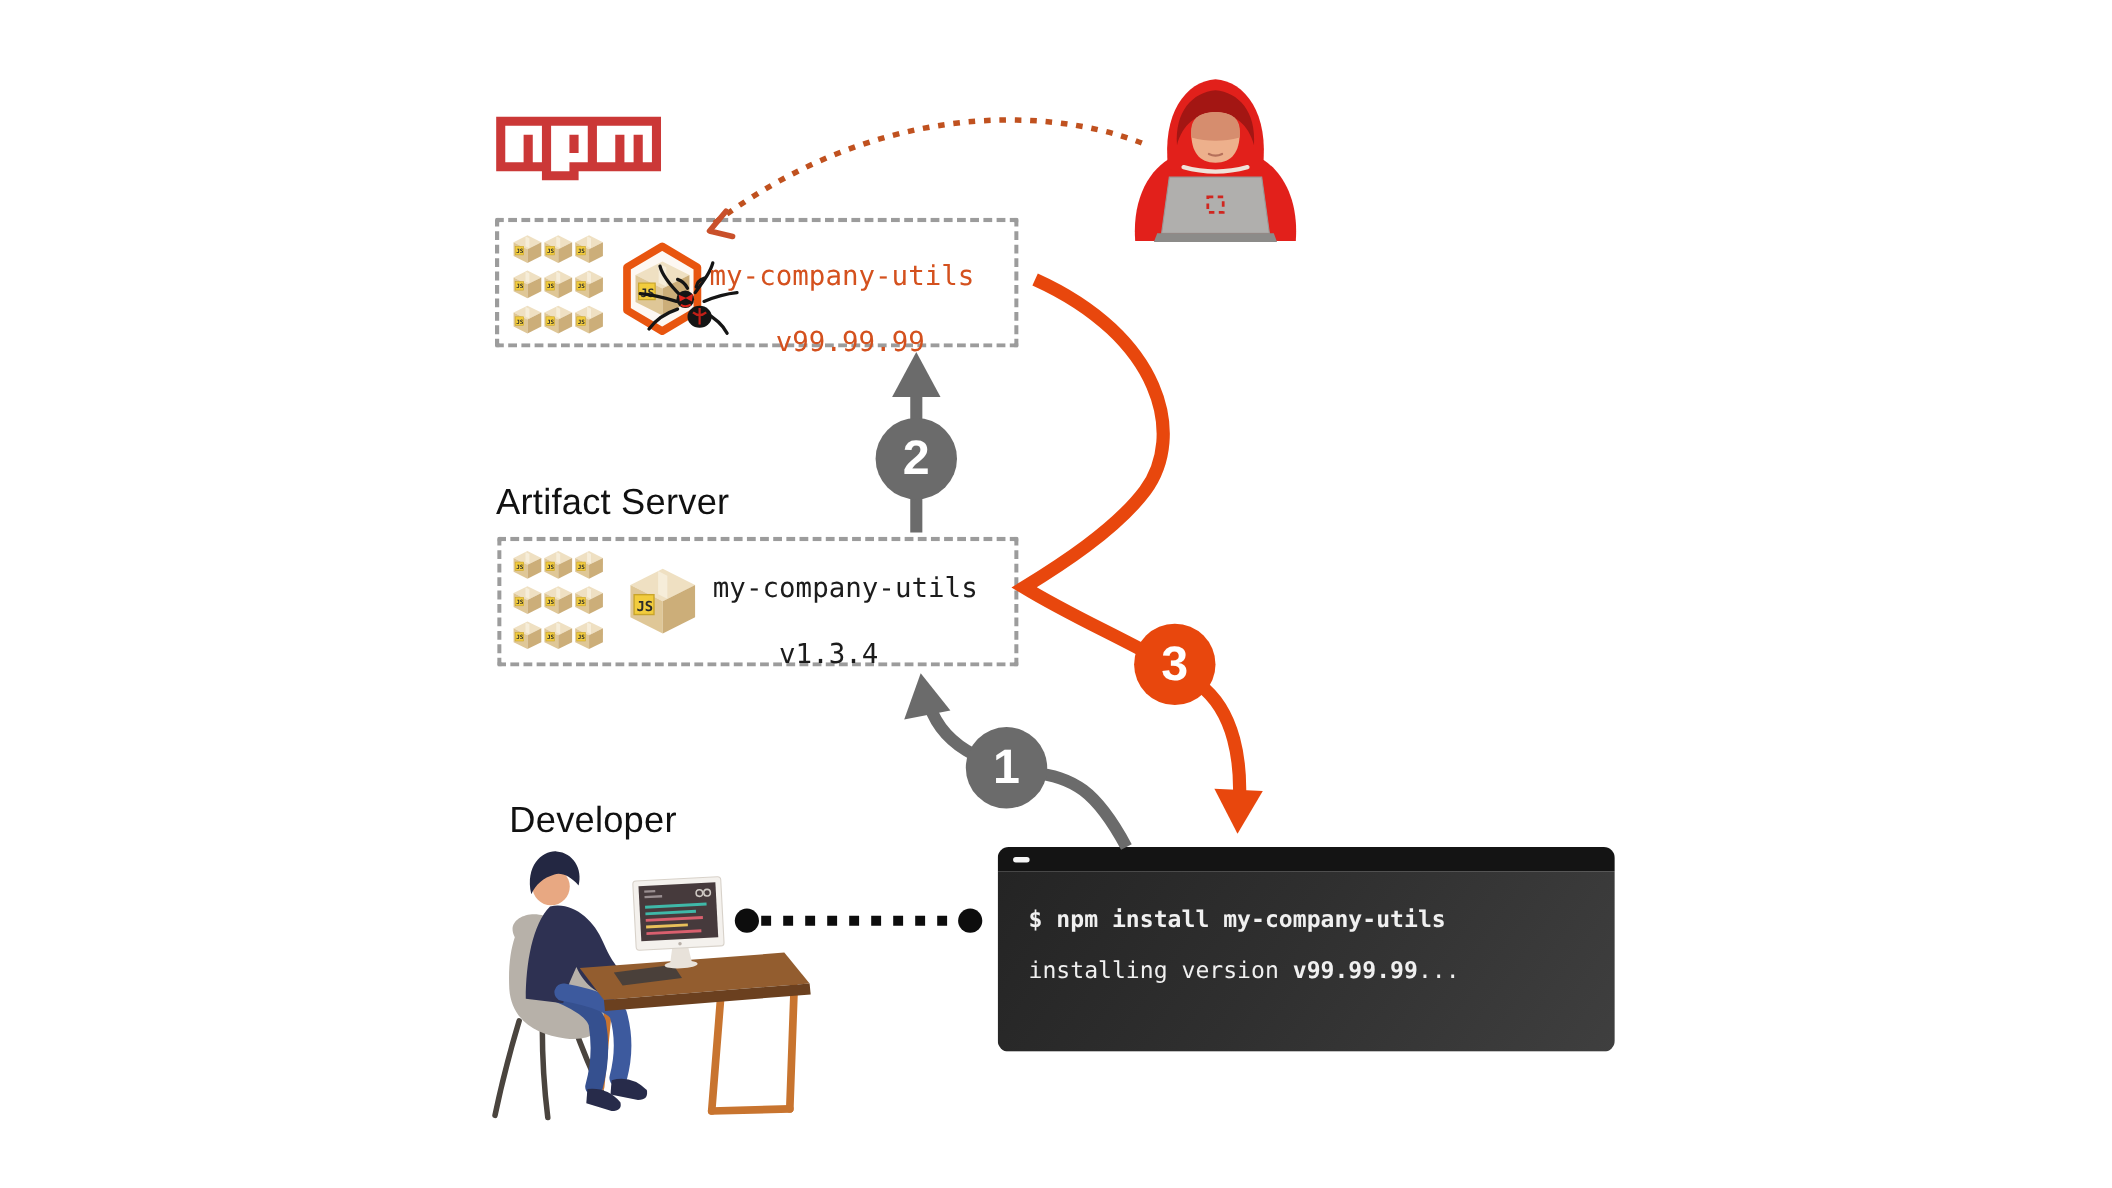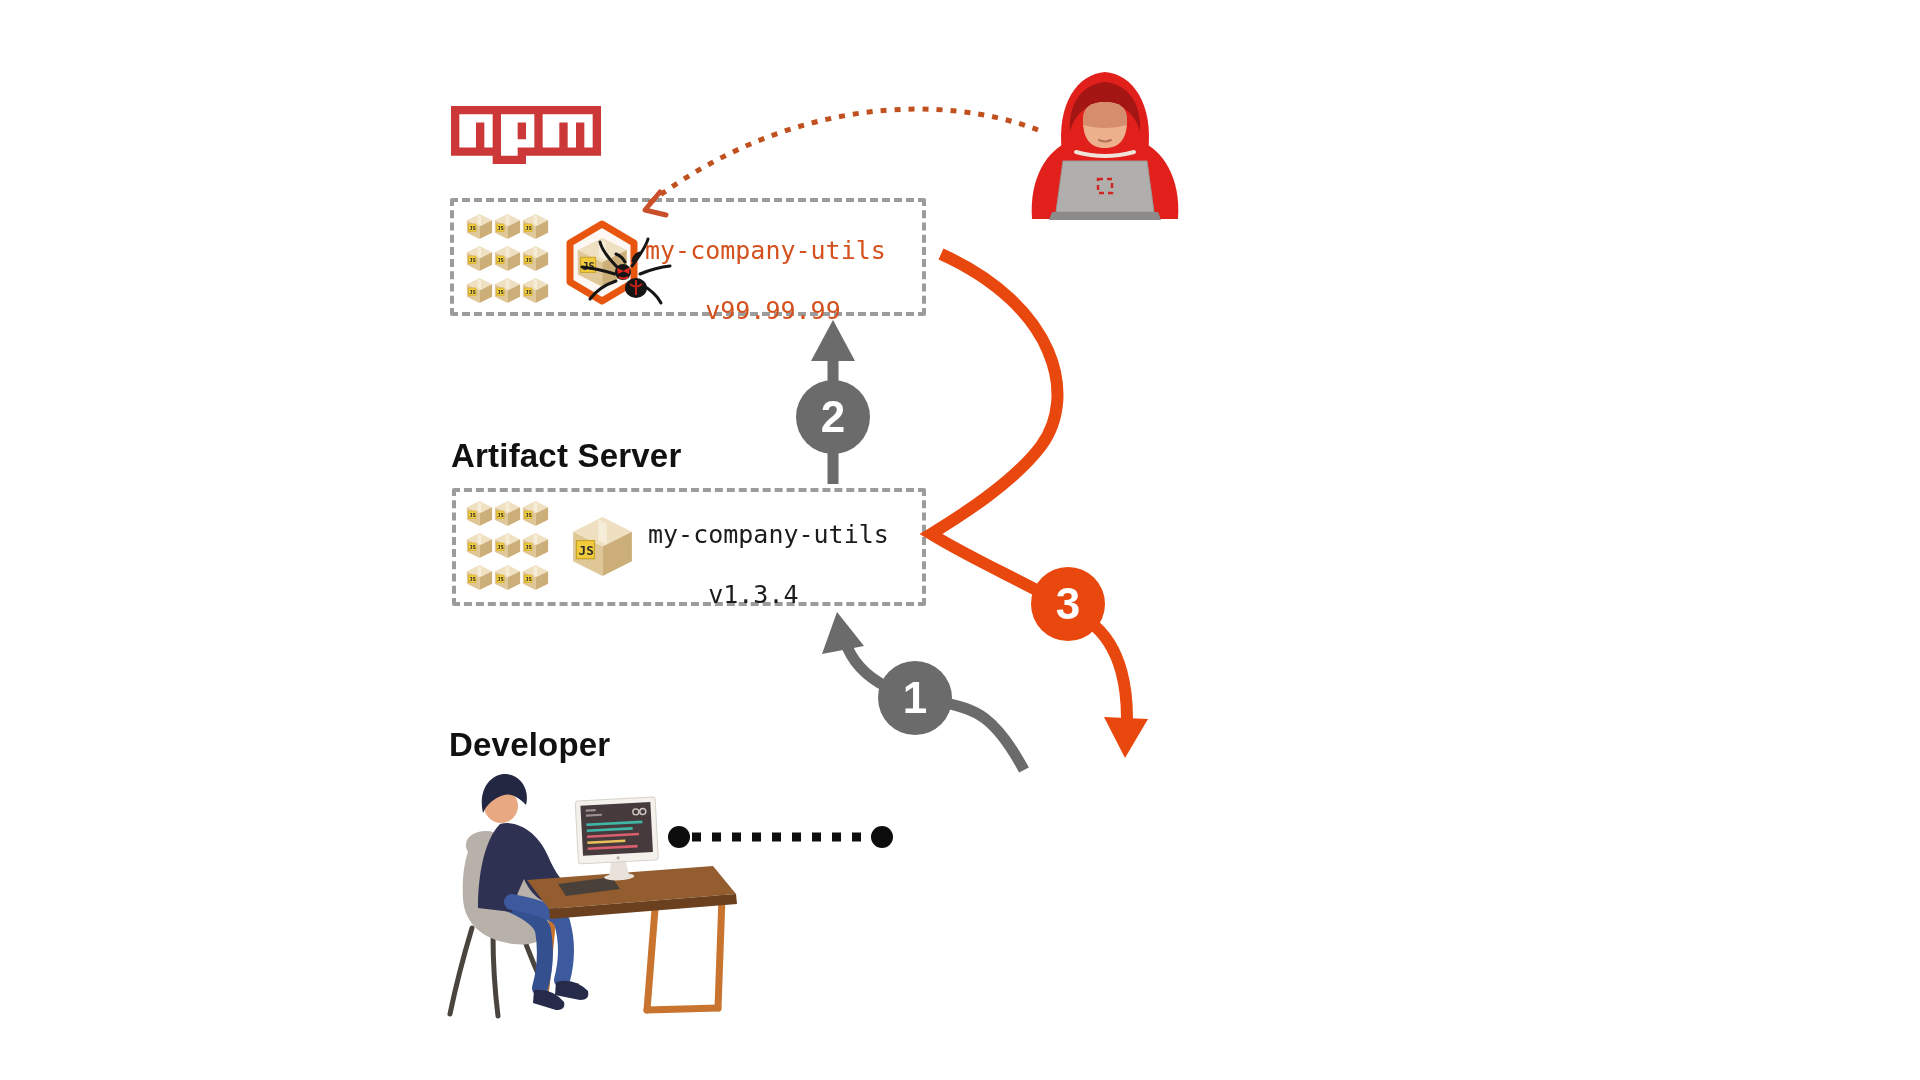--- a/index.html
+++ b/index.html
@@ -1,21 +1,21 @@
 <!DOCTYPE html>
 <html><head>
 <meta charset="utf-8">
 <style>
   html,body{margin:0;padding:0;background:#fff;}
   .canvas{position:relative;width:1920px;height:1080px;background:#ffffff;overflow:hidden;
           font-family:"Liberation Sans",sans-serif;}
   
   .dashed-box{position:absolute;border:4px dashed #9c9c9c;background:#ffffff;border-radius:2px;}
   
-  .heading{position:absolute;font-weight:700;font-size:33px;color:#111;letter-spacing:.2px;}
+  .heading{position:absolute;font-weight:400;font-size:33px;color:#111;letter-spacing:.2px;}
   
   .pkg-text{position:absolute;font-family:"DejaVu Sans Mono",monospace;font-weight:400;
             font-size:25px;line-height:30px;white-space:pre;z-index:6;}
   .pkg-text.orange{color:#d4511e;}
   .pkg-text.black{color:#1c1c1c;}
   
   .step{position:absolute;width:74px;height:74px;border-radius:50%;display:flex;
         align-items:center;justify-content:center;color:#fff;font-weight:700;font-size:44px;
         z-index:7;}
   .step.gray{background:#6b6b6b;}
@@ -42,22 +42,31 @@
 
   <svg class="npm-logo" viewBox="0 0 18 7" preserveAspectRatio="none" aria-label="npm">
     <path fill="#cb3837" d="M0,0h18v6H9v1H5V6H0V0z M1,5h2V2h1v3h1V1H1V5z M6,1v5h2V5h2V1H6z M8,2h1v2H8V2z M11,1v4h2V2h1v3h1V2h1v3h1V1H11z"></path>
   </svg>
 
   <div class="dashed-box" style="left:450px;top:198px;width:468px;height:110px;"></div>
 
   <div class="heading" style="left:451px;top:437px;">Artifact Server</div>
   <div class="dashed-box" style="left:452px;top:488px;width:466px;height:110px;"></div>
 
-  <div class="heading" style="left:449px;top:726px;">Developer</div>
-
+  <div class="heading" style="left:463px;top:726px;">Developer</div>
+
+  <div class="terminal">
+    <div class="titlebar">
+      <div class="min-dash"></div>
+    </div>
+    <div class="body">
+      <div class="tline tline1">$ npm install my-company-utils</div>
+      <div class="tline tline2"><span>installing version </span><span class="bold">v99.99.99</span><span>...</span></div>
+    </div>
+  </div>
 
   <svg class="overlay" width="1920" height="1080" viewBox="0 0 1920 1080">
     <defs>
       <g id="pkg3d">
         <polygon points="15,1 29,8 15,15 1,8" fill="#efe0c2"></polygon>
         <polygon points="1,8 15,15 15,29 1,22" fill="#dfc797"></polygon>
         <polygon points="15,15 29,8 29,22 15,29" fill="#ccae79"></polygon>
         <polygon points="13,2 17,4 17,14 13,12" fill="#f6eedc" opacity="0.9"></polygon>
         <rect x="2.6" y="12.2" width="8.6" height="8.6" fill="#f2cc3d" stroke="#c9a52b" stroke-width="0.6"></rect>
         <text x="3.6" y="19.2" font-family="DejaVu Sans Mono, monospace" font-size="6" font-weight="700" fill="#2b2b2b">JS</text>

